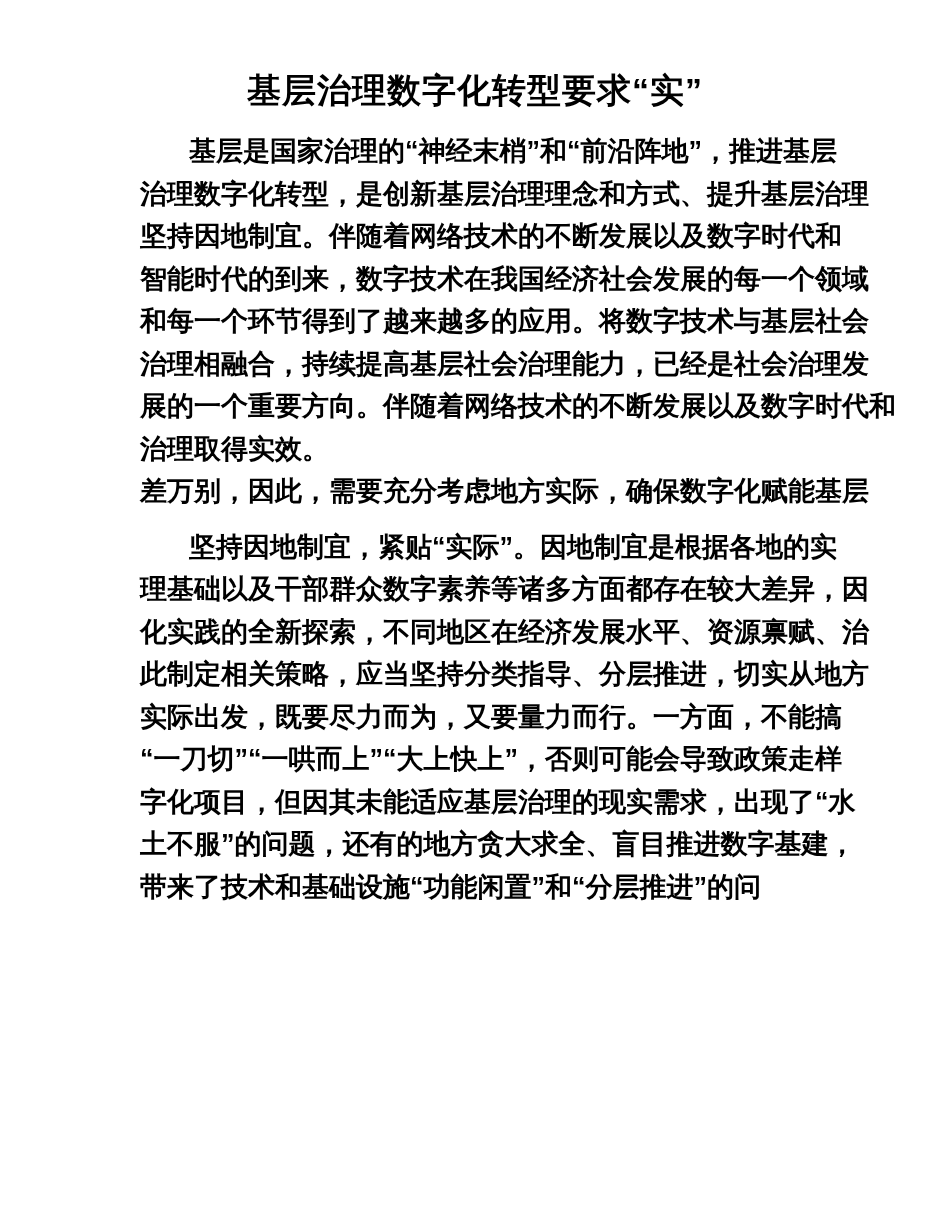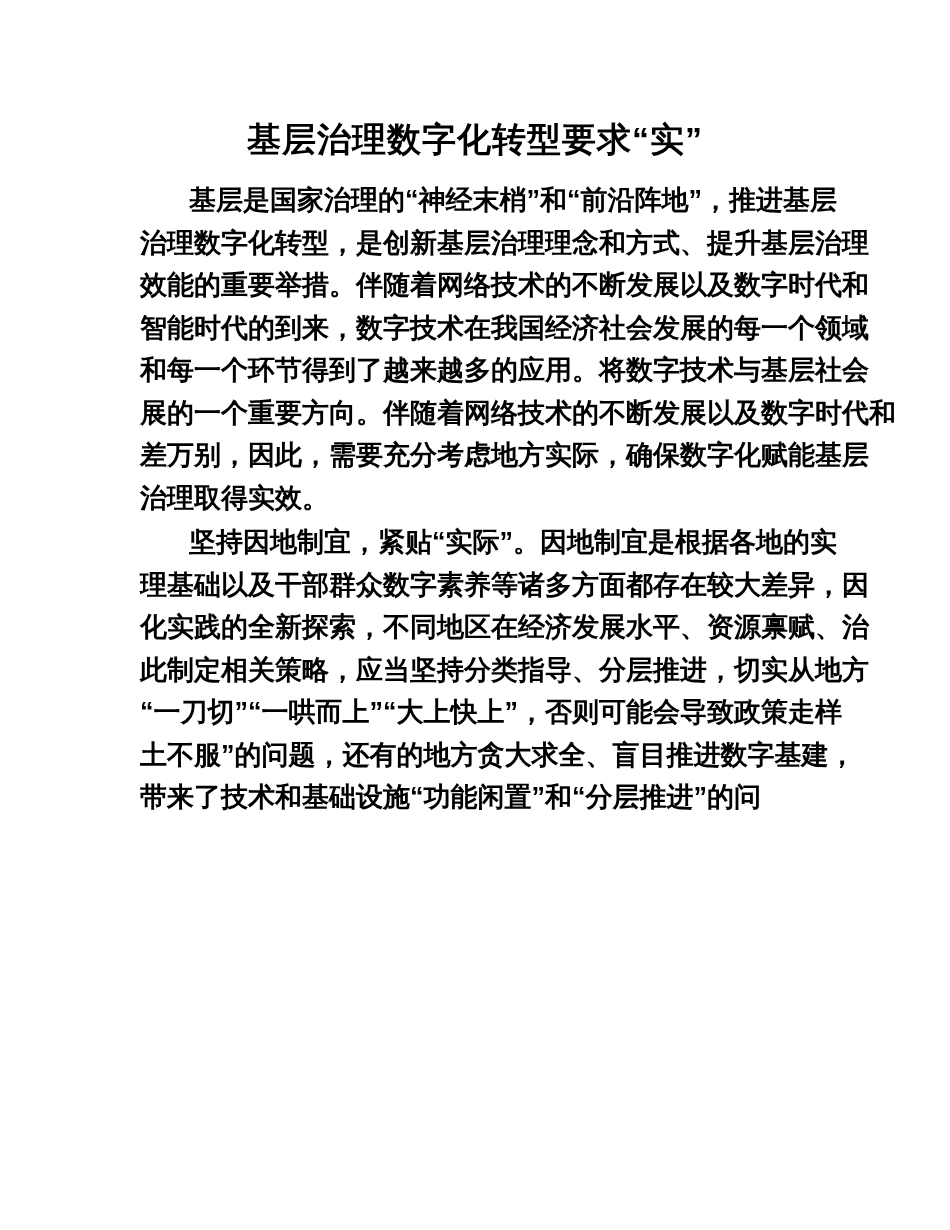--- a/index.html
+++ b/index.html
@@ -11,33 +11,33 @@
     position: relative;
     width: 950px;
     height: 1230px;
     background: #ffffff;
     color: #000000;
     font-family: "Liberation Sans", "DejaVu Sans", sans-serif;
     overflow: hidden;
   }
   .doc-title {
     margin: 0;
-    padding-top: 113px;
+    padding-top: 64px;
     text-align: center;
     font-size: 34px;
     font-weight: 700;
     line-height: 52px;
     letter-spacing: 1px;
     white-space: nowrap;
   }
   .doc-body {
     padding: 14px 90px 0 140px;
   }
   .para + .para {
-    margin-top: 2px;
+    margin-top: 13px;
   }
   .line {
     font-size: 27px;
     line-height: 42.5px;
     font-weight: 700;
     white-space: nowrap;
     letter-spacing: 0;
   }
   .indent {
     padding-left: 49px;
@@ -45,30 +45,33 @@
 </style>
 </head>
 <body>
 
 <div class="page">
   <h1 class="doc-title">基层治理数字化转型要求“实”</h1>
   <div class="doc-body">
     <div class="para">
       <div class="line indent">基层是国家治理的“神经末梢”和“前沿阵地”，推进基层</div>
       <div class="line">治理数字化转型，是创新基层治理理念和方式、提升基层治理</div>
-      <div class="line">效能的重要举措。伴随着网络技术的不断发展以及数字时代和</div>
+      <div class="line">坚持因地制宜。伴随着网络技术的不断发展以及数字时代和</div>
       <div class="line">智能时代的到来，数字技术在我国经济社会发展的每一个领域</div>
       <div class="line">和每一个环节得到了越来越多的应用。将数字技术与基层社会</div>
+      <div class="line">治理相融合，持续提高基层社会治理能力，已经是社会治理发</div>
       <div class="line">展的一个重要方向。伴随着网络技术的不断发展以及数字时代和</div>
+      <div class="line">治理取得实效。</div>
       <div class="line">差万别，因此，需要充分考虑地方实际，确保数字化赋能基层</div>
-      <div class="line">治理取得实效。</div>
     </div>
     <div class="para">
       <div class="line indent">坚持因地制宜，紧贴“实际”。因地制宜是根据各地的实</div>
       <div class="line">理基础以及干部群众数字素养等诸多方面都存在较大差异，因</div>
       <div class="line">化实践的全新探索，不同地区在经济发展水平、资源禀赋、治</div>
       <div class="line">此制定相关策略，应当坚持分类指导、分层推进，切实从地方</div>
+      <div class="line">实际出发，既要尽力而为，又要量力而行。一方面，不能搞</div>
       <div class="line">“一刀切”“一哄而上”“大上快上”，否则可能会导致政策走样</div>
+      <div class="line">字化项目，但因其未能适应基层治理的现实需求，出现了“水</div>
       <div class="line">土不服”的问题，还有的地方贪大求全、盲目推进数字基建，</div>
       <div class="line">带来了技术和基础设施“功能闲置”和“分层推进”的问</div>
     </div>
   </div>
 </div>
 
 </body></html>

